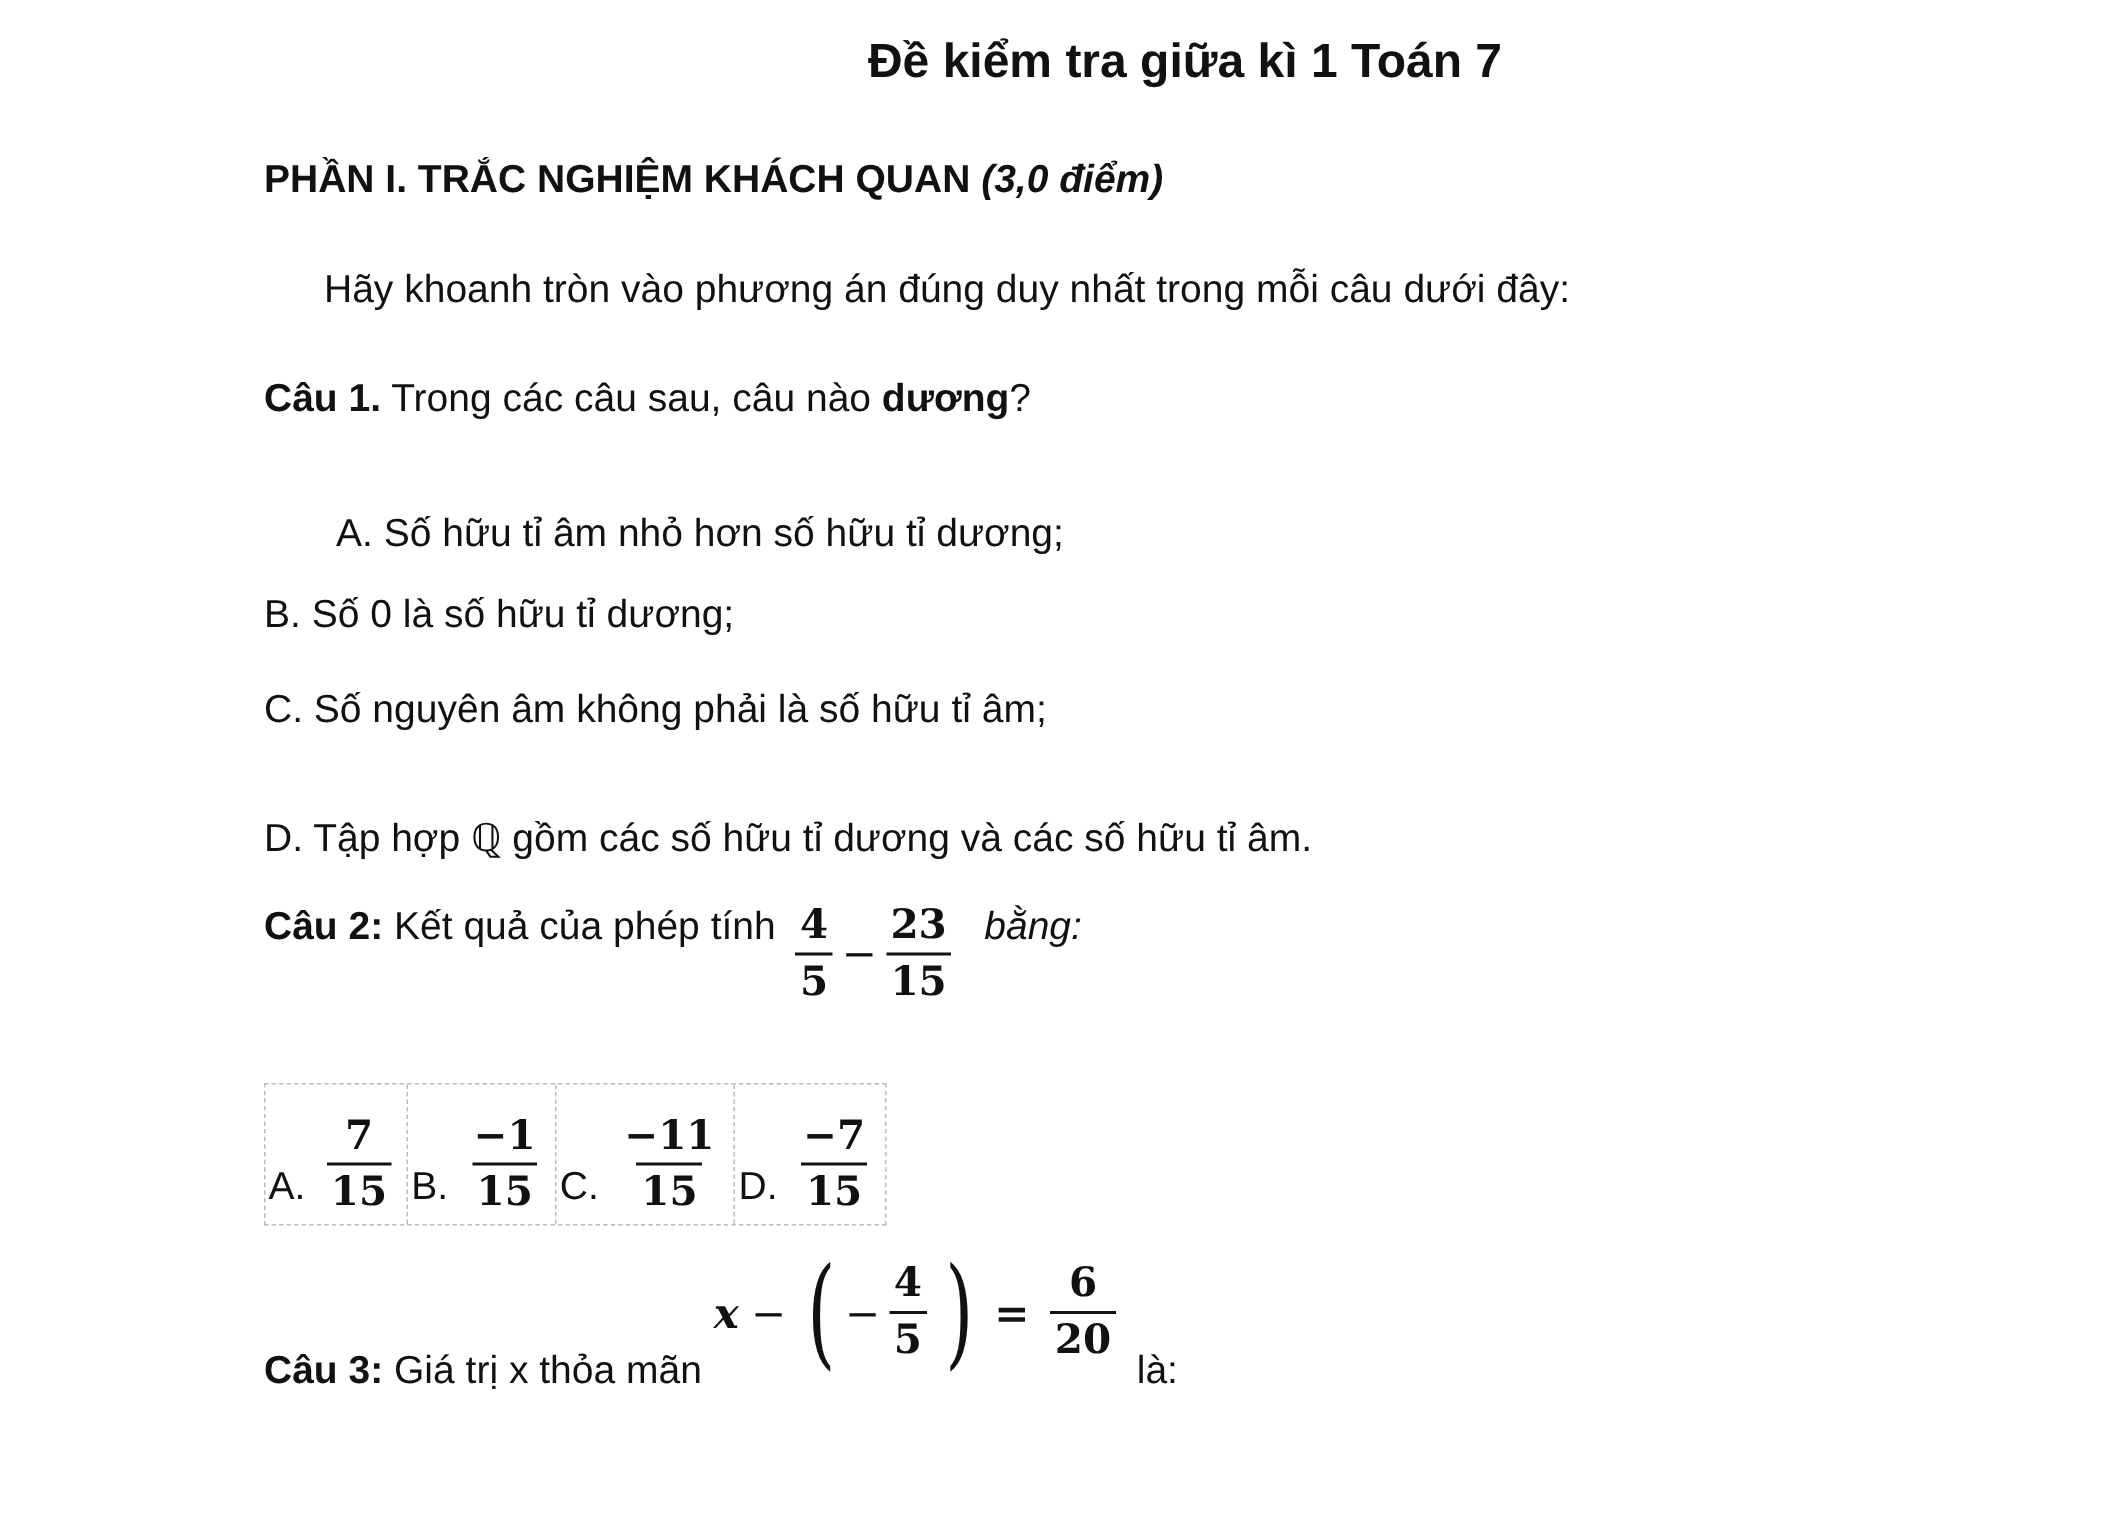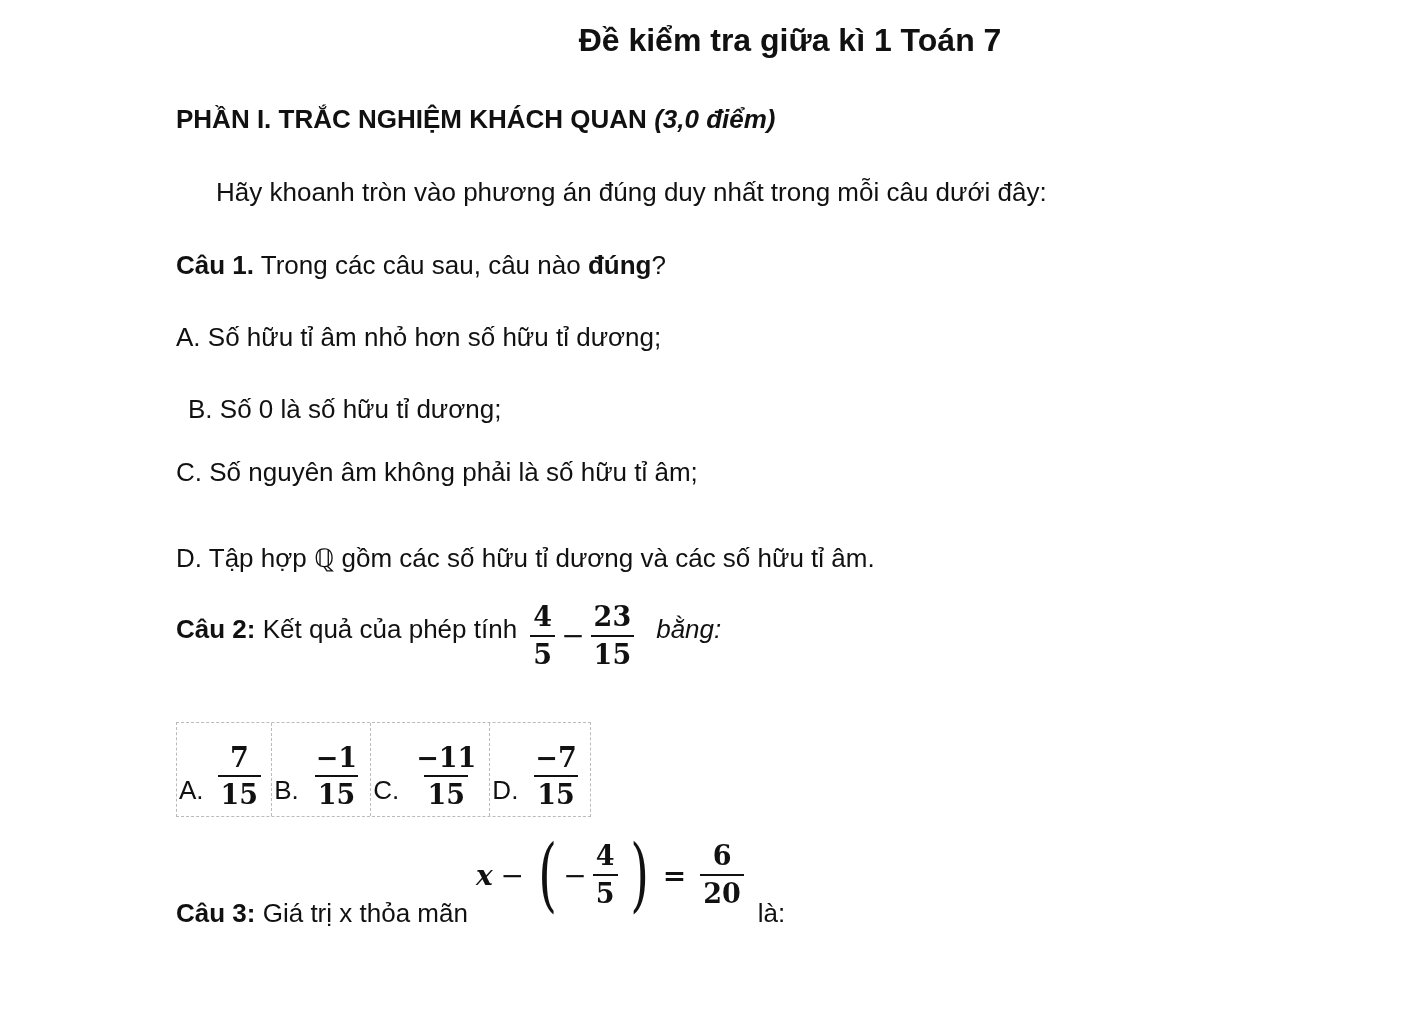--- a/index.html
+++ b/index.html
@@ -9,29 +9,29 @@
   }
   .title {
     position: absolute; top: 22px; left: 0; width: 1580px; text-align: center;
     font-size: 32px; font-weight: bold;
   }
   .line { position: absolute; left: 176px; font-size: 26px; white-space: nowrap; }
   .h1 { top: 104px; font-weight: bold; }
   .h1 i { font-weight: bold; font-style: italic; }
   .instr { top: 177px; margin-left: 40px; }
   .q1 { top: 250px; }
-  .oa { top: 322px; }
-  .ob { top: 394px; margin-left: 12px; }
+  .oa { top: 340px; margin-left: 48px; }
+  .ob { top: 394px; }
   .oc { top: 457px; }
   .od { top: 539px; }
   .math { font-family: "DejaVu Serif", serif; font-weight: bold; }
   .frac { display: inline-flex; flex-direction: column; align-items: center; vertical-align: middle; margin: 0 6px; }
   .frac .num { padding: 0 3px 3px; font-size: 27px; line-height: 1.1; }
   .frac .den { padding: 3px 3px 0; font-size: 27px; line-height: 1.1; border-top: 2px solid #111; }
-  .q2 { top: 602px; display: flex; align-items: center; }
+  .q2 { top: 602px; display: flex; align-items: flex-start; }
   .q2 .lbl { padding-bottom: 12px; }
   .answers {
     position: absolute; left: 176px; top: 722px; display: flex; height: 93px;
     border: 1px dashed #bbb;
   }
   .ans { display: flex; align-items: flex-end; border-right: 1px dashed #bbb; padding: 0 4px 10px 2px; }
   .ans:last-child { border-right: none; }
   .ans .letter { font-size: 26px; margin-right: 8px; padding-bottom: 0; }
   .ans .frac { margin-bottom: -4px; }
   .q3 { top: 845px; display: flex; align-items: flex-end; }
@@ -42,21 +42,21 @@
 </style>
 </head>
 <body>
 
 <div class="title">Đề kiểm tra giữa kì 1 Toán 7</div>
 
 <div class="line h1"><span>PHẦN I. TRẮC NGHIỆM KHÁCH QUAN</span> <i>(3,0 điểm)</i></div>
 
 <div class="line instr">Hãy khoanh tròn vào phương án đúng duy nhất trong mỗi câu dưới đây:</div>
 
-<div class="line q1"><b>Câu 1.</b><span style="white-space:pre"> Trong các câu sau, câu nào </span><b>đúng</b><span>?</span></div>
+<div class="line q1"><b>Câu 1.</b><span style="white-space:pre"> Trong các câu sau, câu nào </span><b>dương</b><span>?</span></div>
 
 <div class="line oa">A. Số hữu tỉ âm nhỏ hơn số hữu tỉ dương;</div>
 <div class="line ob">B. Số 0 là số hữu tỉ dương;</div>
 <div class="line oc">C. Số nguyên âm không phải là số hữu tỉ âm;</div>
 <div class="line od">D. Tập hợp ℚ gồm các số hữu tỉ dương và các số hữu tỉ âm.</div>
 
 <div class="line q2">
   <span class="lbl"><b>Câu 2:</b><span style="white-space:pre"> Kết quả của phép tính </span></span>
   <span class="math" style="display:inline-flex;align-items:center;">
     <span class="frac">

